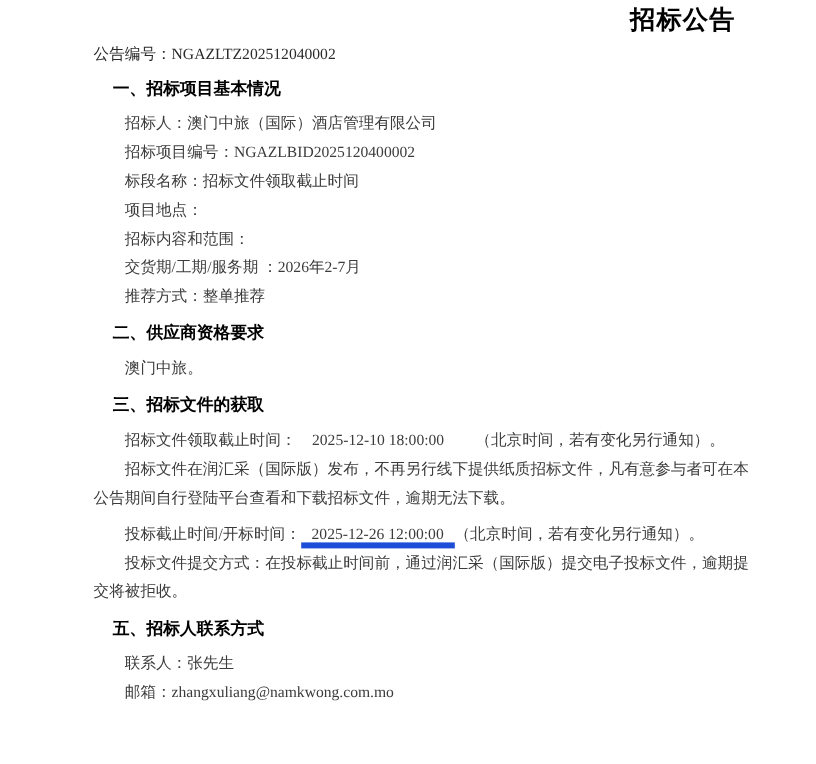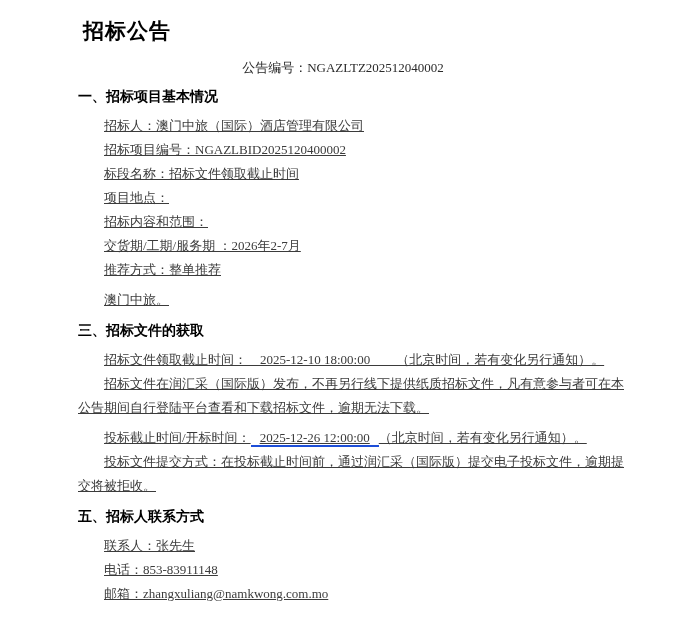--- a/index.html
+++ b/index.html
@@ -17,62 +17,61 @@
   .page {
     box-sizing: border-box;
     width: 680px;
     height: 637px;
     padding: 2px 52px 0 78px;
     background: #ffffff;
   }
   .title {
     position: relative;
     left: -11px;
-    margin: 16px;
-    text-align: left;
-    font-family: Liberation Serif, serif;
+    margin: 4px;
+    text-align: right;
+    font-family: Liberation Mono, monospace;
     font-weight: 700;
     font-size: 21px;
     line-height: 26px;
     color: #000000;
     letter-spacing: 1px;
   }
   .notice {
     margin-top: 5px;
-    text-align: center;
+    text-align: left;
     padding-right: 20px;
     font-size: 13px;
     line-height: 16px;
     color: #2a2a2a;
     white-space: nowrap;
   }
   h2.sec {
-    margin: 6px 0;
+    margin: 6px 16px;
     font-family: "Liberation Sans", "DejaVu Sans", sans-serif;
     font-weight: 700;
     font-size: 14px;
     line-height: 24px;
     color: #000000;
   }
   h2.sec:first-of-type {
     margin-top: 8px;
   }
   .sec-body {
     margin: 6px 0 0 0;
-    text-decoration: underline;
   }
   .para {
     margin: 0;
     font-size: 13px;
     line-height: 24px;
     text-indent: 2em;
     color: #3b3b3b;
   }
   .u {
-    border-bottom: 2px solid #1d4ed8;
+    border-bottom: 5px solid #1d4ed8;
     padding: 0 9px;
   }
 </style>
 </head>
 <body>
 
 <div class="page">
 
   <h1 class="title">招标公告</h1>
 
@@ -82,35 +81,35 @@
   <div class="sec-body">
     <p class="para">招标人：澳门中旅（国际）酒店管理有限公司</p>
     <p class="para">招标项目编号：NGAZLBID2025120400002</p>
     <p class="para">标段名称：招标文件领取截止时间</p>
     <p class="para">项目地点：</p>
     <p class="para">招标内容和范围：</p>
     <p class="para">交货期/工期/服务期 ：2026年2-7月</p>
     <p class="para">推荐方式：整单推荐</p>
   </div>
 
+  <h2 class="sec">二、供应商资格要求</h2>
   <div class="sec-body">
     <p class="para">澳门中旅。</p>
   </div>
 
   <h2 class="sec">三、招标文件的获取</h2>
   <div class="sec-body">
     <p class="para">招标文件领取截止时间：　2025-12-10 18:00:00　　（北京时间，若有变化另行通知）。</p>
     <p class="para">招标文件在润汇采（国际版）发布，不再另行线下提供纸质招标文件，凡有意参与者可在本公告期间自行登陆平台查看和下载招标文件，逾期无法下载。</p>
   </div>
 
   <div class="sec-body">
     <p class="para"><span>投标截止时间/开标时间：</span><span class="u">2025-12-26 12:00:00</span><span>（北京时间，若有变化另行通知）。</span></p>
     <p class="para">投标文件提交方式：在投标截止时间前，通过润汇采（国际版）提交电子投标文件，逾期提交将被拒收。</p>
   </div>
 
   <h2 class="sec">五、招标人联系方式</h2>
   <div class="sec-body">
     <p class="para">联系人：张先生</p>
-    <p class="para">电话：853-83911148</p>
     <p class="para">邮箱：zhangxuliang@namkwong.com.mo</p>
   </div>
 
 </div>
 
 </body></html>

